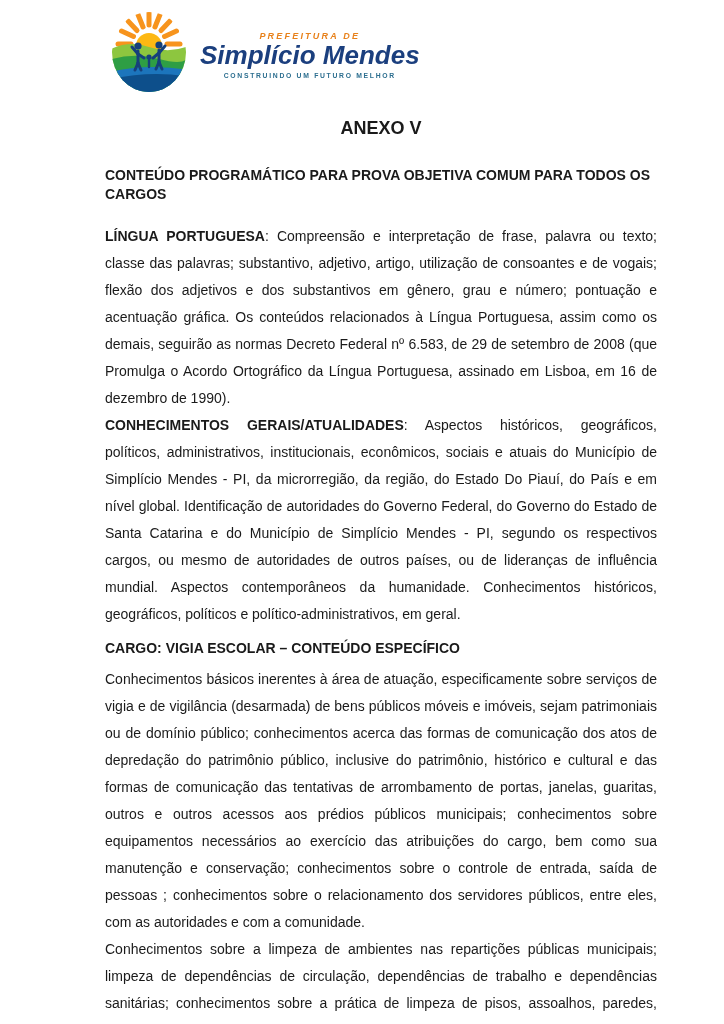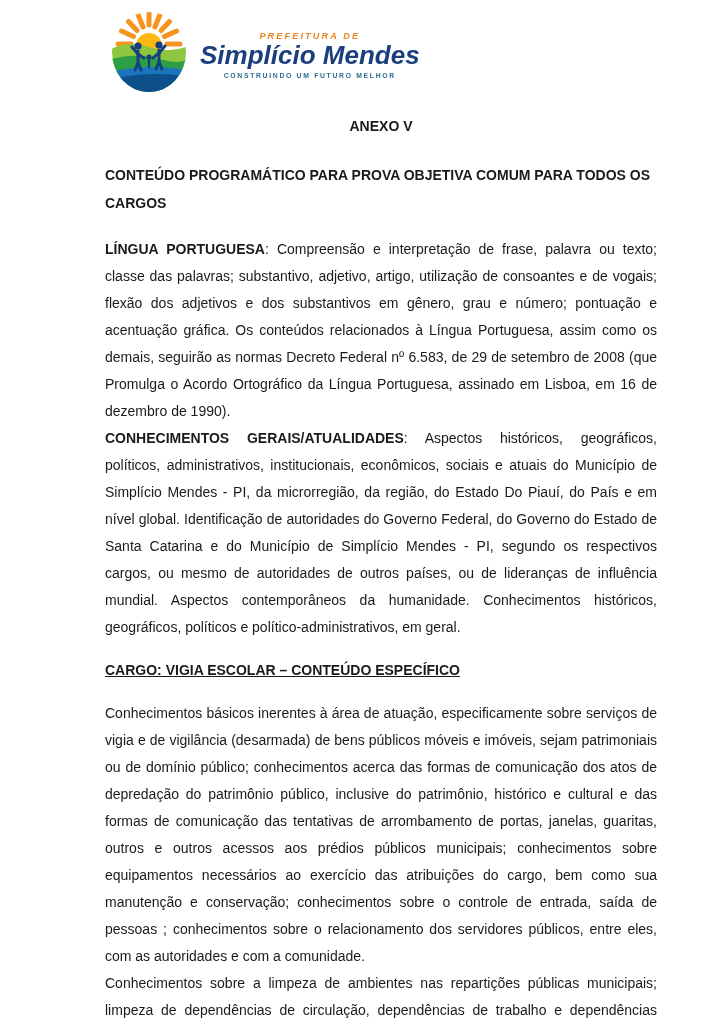--- a/index.html
+++ b/index.html
@@ -13,27 +13,27 @@
 
   
   .logo{display:flex;align-items:center;gap:5px;padding-top:10px;margin-left:103px;width:max-content;}
   .emblem{width:92px;height:84px;display:block;}
   .logo-text{display:flex;flex-direction:column;align-items:center;margin-top:6px;}
   .logo-pref{color:#E8821C;font-weight:bold;font-style:italic;font-size:9px;letter-spacing:2.2px;}
   .logo-city{color:#1B3F7E;font-weight:bold;font-style:italic;font-size:26px;line-height:1.1;}
   .logo-tag{color:#2C6E8F;font-weight:bold;font-size:6.8px;letter-spacing:1.7px;margin-top:2px;}
 
   
-  .title{margin:24px 0 0 0;text-align:center;font-size:14px;font-weight:bold;}
-  .heading{margin:27px 0 0 0;font-size:14px;font-weight:bold;line-height:28px;}
+  .title{margin:24px 0 0 0;text-align:center;font-size:18px;font-weight:bold;}
+  .heading{margin:27px 0 0 0;font-size:14px;font-weight:bold;line-height:19px;}
   p{margin:0;font-size:14px;line-height:27px;text-align:justify;}
   .para-first{margin-top:19px;}
   .lead{font-weight:bold;}
-  .cargo-heading{margin-top:20px;font-size:14px;font-weight:bold;line-height:19.4px;text-decoration:underline;}
-  .cargo-body-gap{margin-top:20px;}
+  .cargo-heading{margin-top:11px;font-size:14px;font-weight:bold;line-height:19.4px;}
+  .cargo-body-gap{margin-top:8px;}
 </style>
 </head>
 <body>
 
 <div class="page">
 
   <header class="logo">
     <svg class="emblem" viewBox="0 0 80 84" aria-hidden="true">
       <defs>
           <clipPath id="emb">

